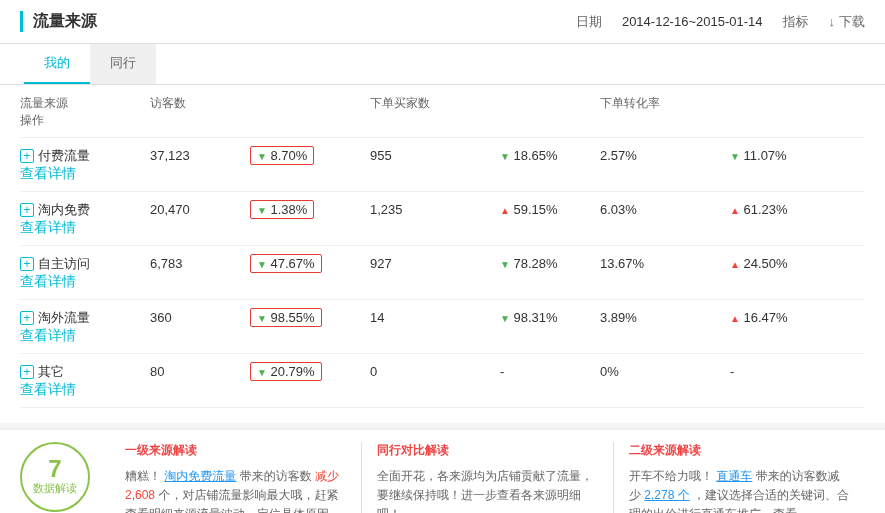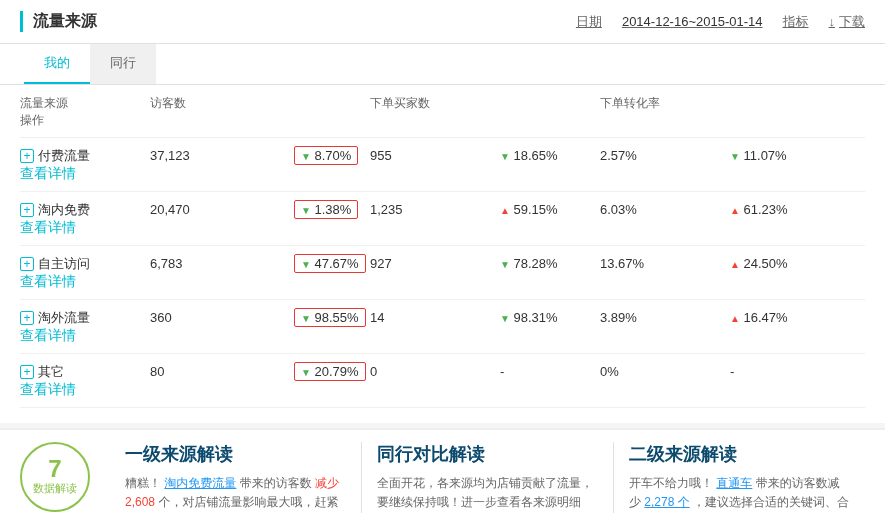--- a/index.html
+++ b/index.html
@@ -1,21 +1,21 @@
 <!DOCTYPE html>
 <html><head>
   <meta charset="utf-8">
   <style>
     * { box-sizing: border-box; margin: 0; padding: 0; }
     body { font-family: "Microsoft YaHei", Arial, sans-serif; font-size: 13px; background: #f5f5f5; color: #333; width: 885px; height: 513px; overflow: hidden; }
     
     
     .header { background: #fff; border-bottom: 1px solid #e0e0e0; padding: 0 20px; display: flex; align-items: center; height: 44px; }
     .header-title { font-size: 16px; font-weight: bold; color: #333; border-left: 3px solid #00bcd4; padding-left: 10px; }
-    .header-right { margin-left: auto; display: flex; align-items: center; gap: 20px; color: #666; font-size: 13px; text-decoration: underline; }
+    .header-right { margin-left: auto; display: flex; align-items: center; gap: 20px; color: #666; font-size: 13px; }
     .header-date { color: #333; }
     .header-btn { color: #666; cursor: pointer; display: flex; align-items: center; gap: 4px; }
     .download-btn { display: flex; align-items: center; gap: 4px; color: #666; cursor: pointer; }
 
     
     .tabs { background: #fff; border-bottom: 1px solid #e0e0e0; display: flex; padding: 0 24px; }
     .tab { padding: 10px 20px; cursor: pointer; font-size: 13px; color: #666; border-bottom: 2px solid transparent; }
     .tab.active { color: #00bcd4; border-bottom: 2px solid #00bcd4; background: #fff; }
     .tab:not(.active) { background: #f0f0f0; color: #666; margin-right: 0; }
 
@@ -39,28 +39,28 @@
     
     .bottom-section { display: flex; gap: 0; margin-top: 10px; background: #fff; border-top: 1px solid #eee; padding: 12px 20px; align-items: flex-start; }
     
     .days-badge { width: 70px; height: 70px; border-radius: 50%; border: 2px solid #8bc34a; display: flex; flex-direction: column; align-items: center; justify-content: center; flex-shrink: 0; margin-right: 20px; }
     .days-num { font-size: 24px; font-weight: bold; color: #8bc34a; line-height: 1; }
     .days-label { font-size: 11px; color: #8bc34a; line-height: 1.4; text-align: center; }
 
     .insight-cards { display: flex; gap: 0; flex: 1; }
     .insight-card { flex: 1; padding: 0 15px; border-right: 1px solid #e0e0e0; }
     .insight-card:last-child { border-right: none; }
-    .insight-title { font-size: 18px; font-weight: bold; color: #0c4a6e; margin-bottom: 8px; }
+    .insight-title { font-size: 12px; font-weight: bold; color: #ef4444; margin-bottom: 8px; }
     .insight-text { font-size: 12px; color: #666; line-height: 1.6; }
     .highlight-red { color: #f44336; }
     .highlight-blue { color: #2196f3; text-decoration: underline; cursor: pointer; }
 
     .col-header { color: #666; font-size: 12px; }
     
-    .highlight-border { display: inline-block; border: 1.5px solid #e53935; padding: 1px 6px; border-radius: 2px; margin-left: 44px; }
+    .highlight-border { display: inline-block; border: 1.5px solid #e53935; padding: 1px 6px; border-radius: 2px; }
   </style>
 </head>
 <body>
 
 <div class="header">
   <div class="header-title">流量来源</div>
   <div class="header-right">
     <span class="header-btn">日期</span>
     <span class="header-date">2014-12-16~2015-01-14</span>
     <span class="header-btn">指标</span>

